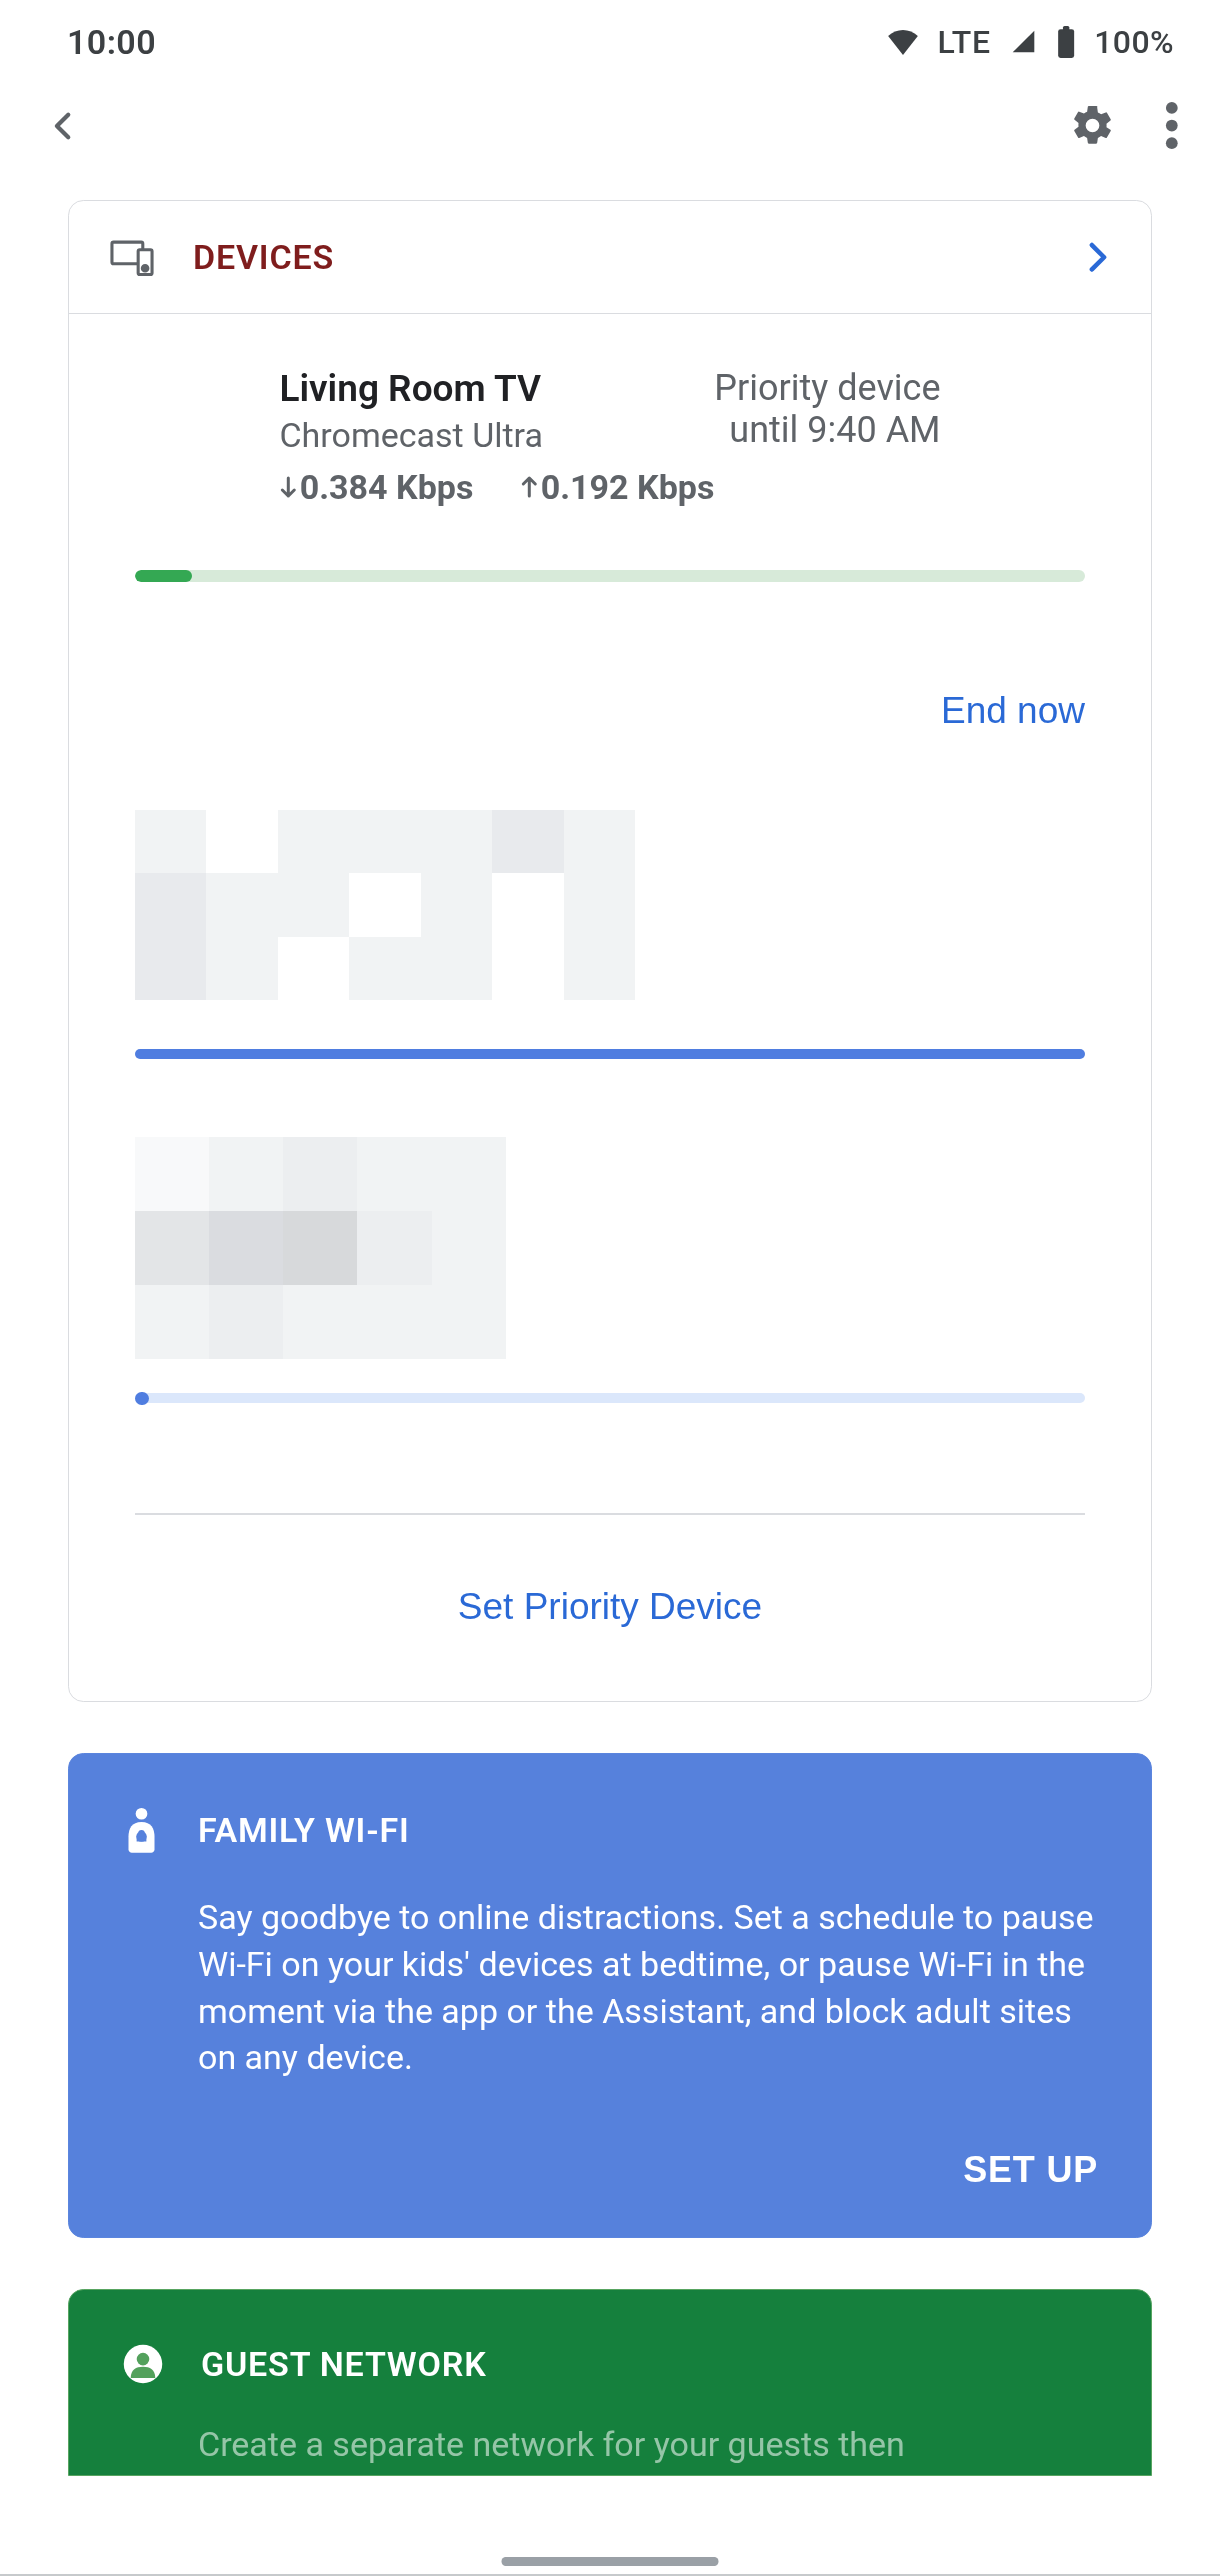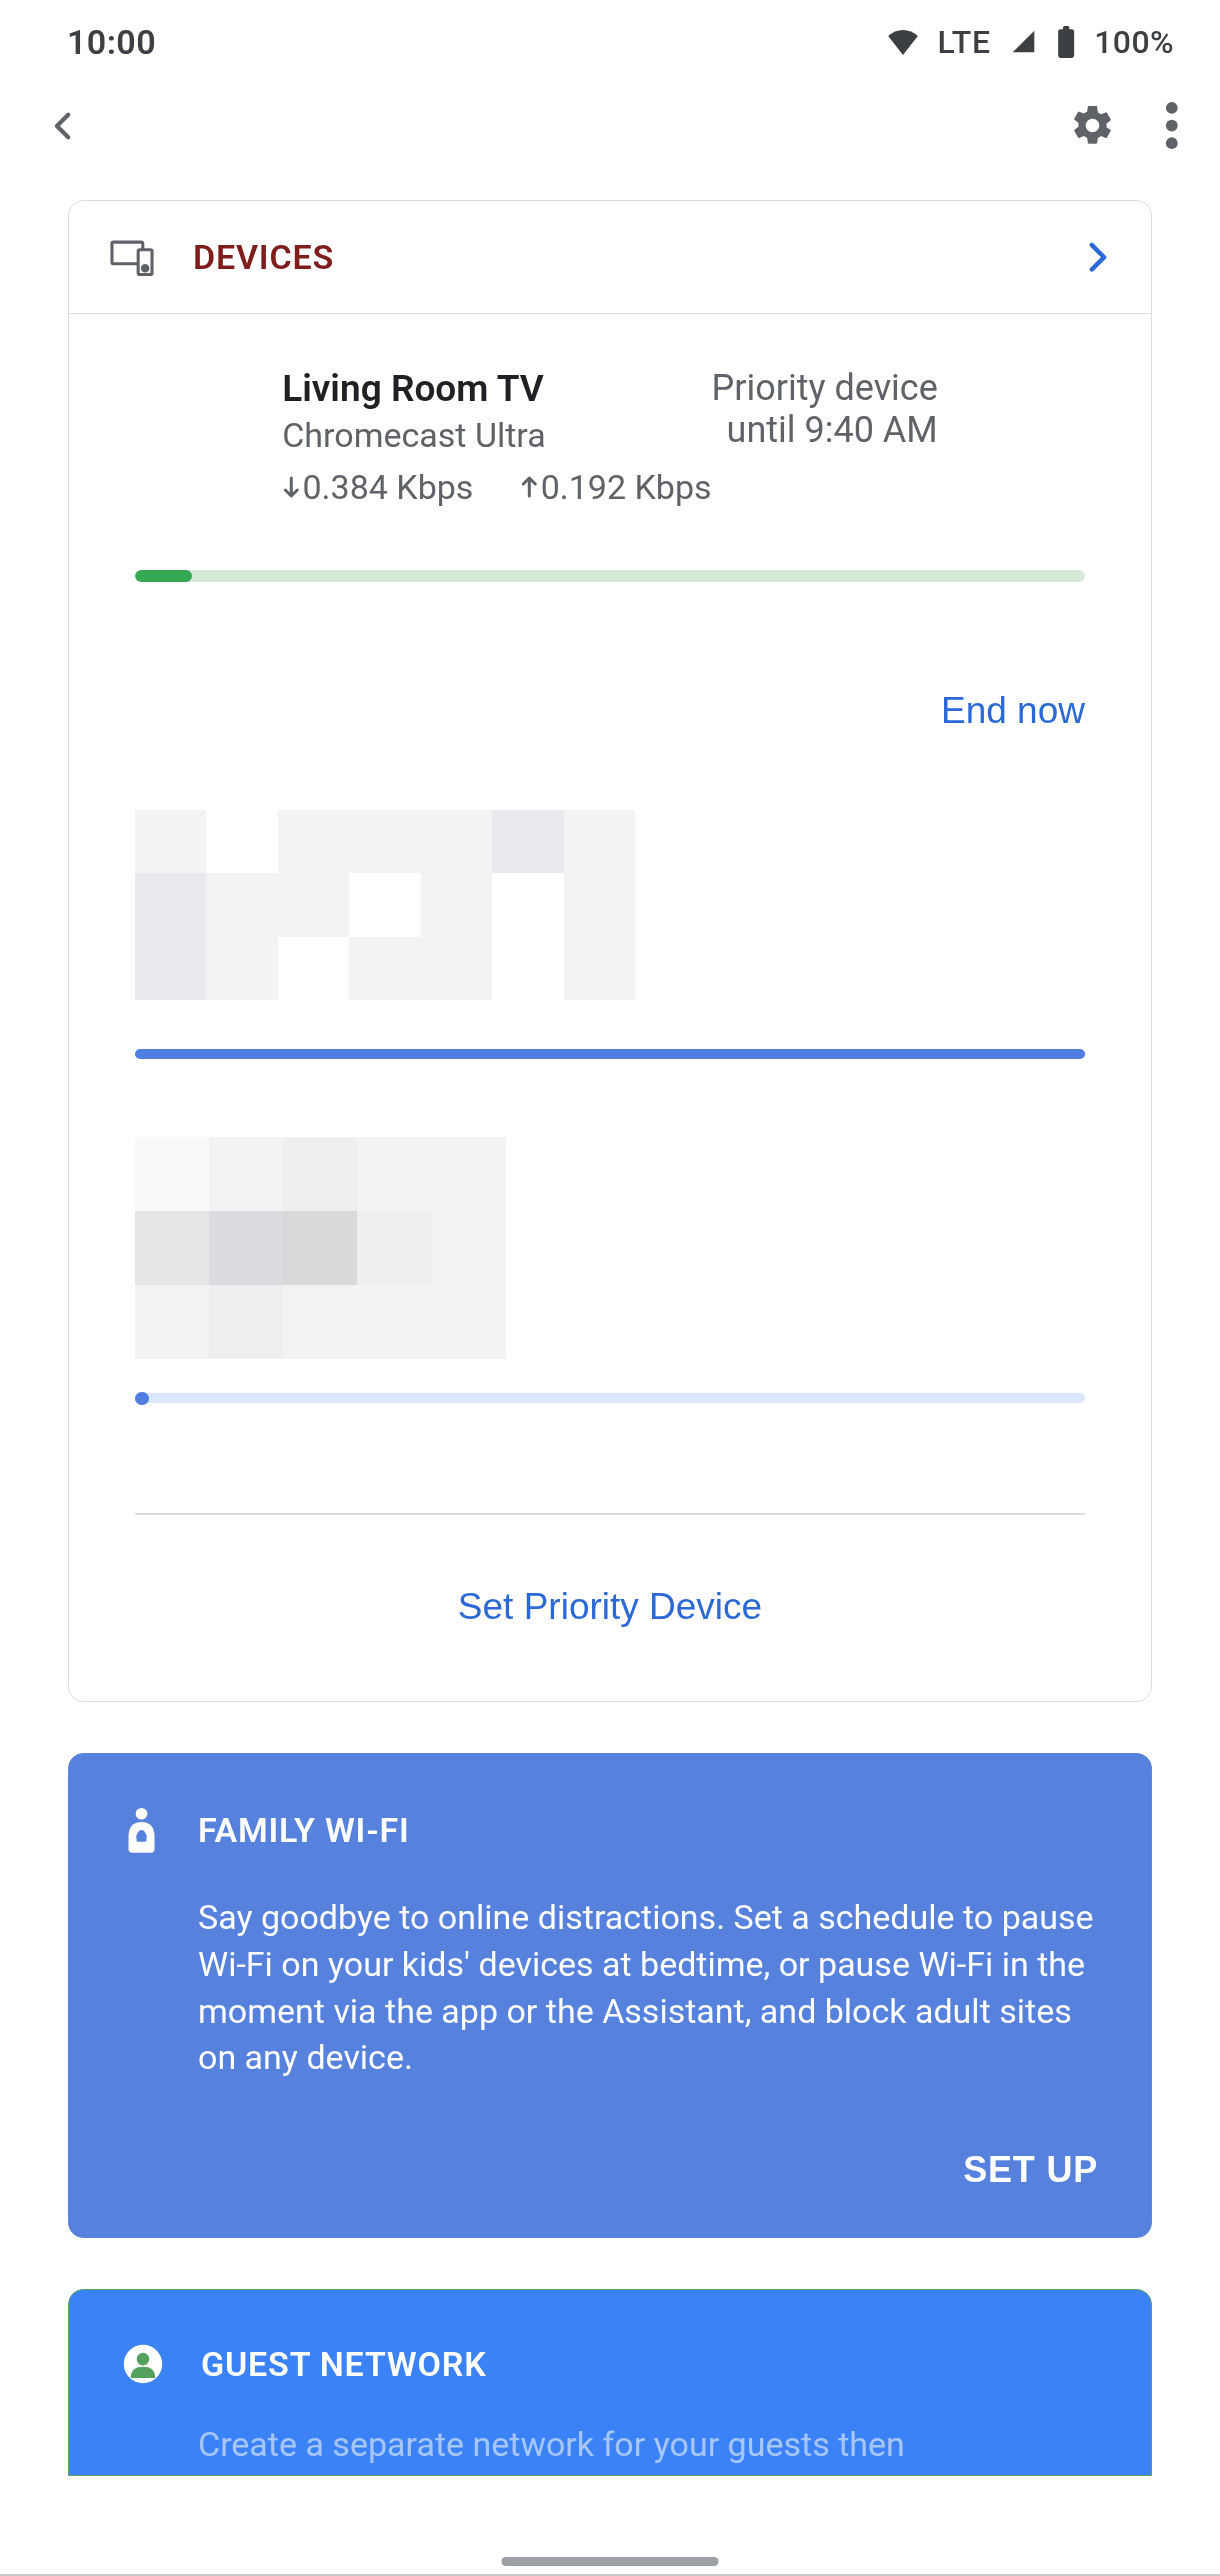--- a/index.html
+++ b/index.html
@@ -22,21 +22,21 @@
   .card { margin: 17px 68px 51px 68px; border: 1.7px solid #dadce0; border-radius: 15.3px; background: #fff; overflow: hidden; }
   .card-header { display: flex; align-items: center; padding: 36px 41px; border-bottom: 1.3px solid #dadce0; }
   .card-h-title { font-size: 34px; font-weight: 600; letter-spacing: 0.8px; color: #7f1d1d; margin-left: 39px; flex: 1; }
   .chev-right { color: #2a69d6; }
 
   .device-block { padding: 53px 66px 0 66px; }
   .device-row { display: flex; justify-content: center; align-items: flex-start; }
   .device-name { font-size: 37px; font-weight: 600; color: #202124; }
   .device-sub { font-size: 34px; color: #5f6368; margin-top: 5.1px; }
   .device-speeds { display: flex; gap: 47px; font-size: 34px; color: #5f6368; margin-top: 12px; align-items: center; }
-  .spd { display: flex; align-items: center; gap: 1.7px; }
+  .spd { display: flex; align-items: center; gap: 1.7px; font-weight: bold; }
   .priority { text-align: right; }
   .priority-line { font-size: 36px; color: #5f6368; }
   .bar { height: 12px; background: #d7ead9; border-radius: 6px; margin-top: 63px; position: relative; overflow: hidden; }
   .bar-green .fill { position: absolute; left: 0; top: 0; bottom: 0; width: 6%; background: #34a853; border-radius: 6px; }
   .end-now-row { text-align: right; padding: 100px 0 0 0; }
   .link-btn { color: #2a69d6; font-size: 37px; font-weight: 500; background: none; border: none; cursor: pointer; margin-top: 8px; }
 
   .pixelated { margin: 78px 0 0 0; }
   .pix-block { width: 500px; height: 190px; background: #eef0f1; display: grid; grid-template-columns: repeat(7, 1fr); grid-template-rows: repeat(3, 1fr); gap: 0; }
   .pix-block2 { width: 593px; height: 222px; display: grid; grid-template-columns: repeat(8, 1fr); grid-template-rows: repeat(3, 1fr); gap: 0; }
@@ -69,21 +69,21 @@
   .bar-blue-full { height: 10.2px; background: #4f7de0; border-radius: 5.1px; margin-top: 49px; width: 100%; }
   .bar-blue-thin { height: 10.2px; background: #dbe7fb; border-radius: 5.1px; margin-top: 34px; position: relative; }
   .bar-blue-thin .dot { position: absolute; left: 0; top: -1.7px; width: 13.6px; height: 13.6px; background: #4f7de0; border-radius: 50%; }
 
   .divider { height: 1.3px; background: #dadce0; margin: 110px 0 0 0; }
   .center-btn-row { text-align: center; padding: 63px 0 73px 0; }
 
   
   .promo { margin: 0 68px 51px 68px; border-radius: 15.3px; color: #fff; padding: 53px 53px 46px 53px; }
   .promo-blue { background: #5681dc; border: 1.7px solid #5b85de; }
-  .promo-green { background: #3b82f6; border: 1.7px solid #58a561; }
+  .promo-green { background: #15803d; border: 1.7px solid #58a561; }
   .promo-head { display: flex; align-items: center; gap: 37px; }
   .promo-title { font-size: 34px; font-weight: 600; letter-spacing: 0.8px; }
   .promo-body { font-size: 34px; line-height: 1.38; margin: 41px 0 0 76px; }
   .promo-action { text-align: right; margin-top: 68px; }
   .promo-action button { background: none; border: none; color: #fff; font-size: 36px; font-weight: 600; letter-spacing: 0.8px; cursor: pointer; }
   .promo-green .promo-body { margin-top: 36px; white-space: nowrap; overflow: hidden; }
 
   
   .nav-handle { position: absolute; bottom: 10.2px; left: 50%; transform: translateX(-50%); width: 217px; height: 8.5px; background: #9aa0a6; border-radius: 4.2px; }
 

